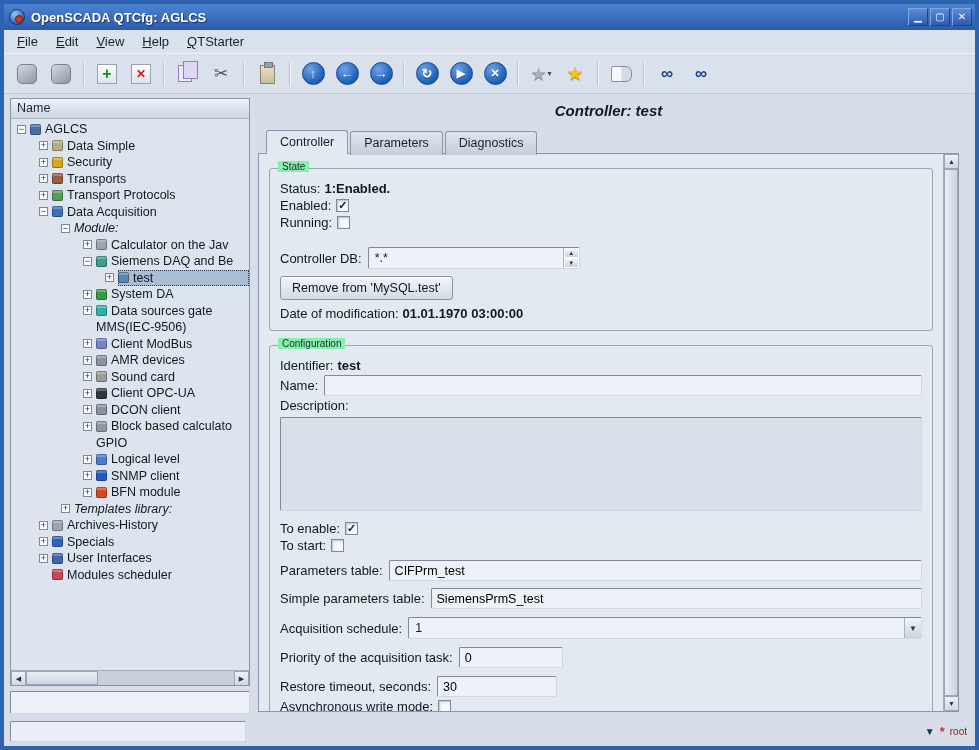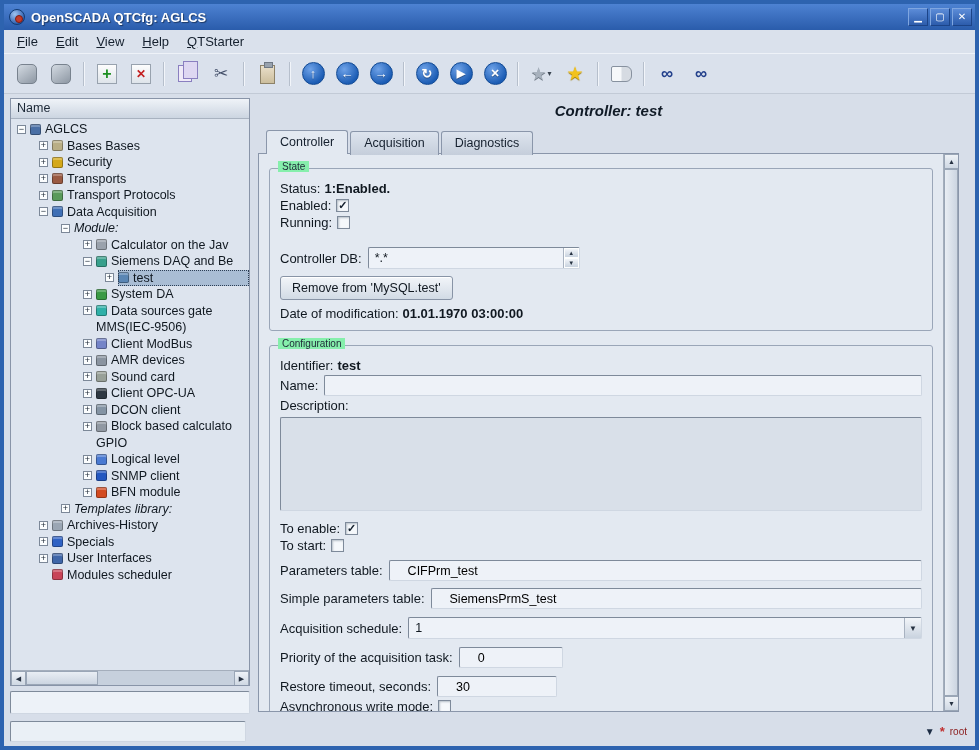--- a/index.html
+++ b/index.html
@@ -110,21 +110,21 @@
   .gtitle { position:absolute; top:-8px; left:8px; background:#86efac; padding:0 4px;
             font-size:10px; color:#1c2836; }
   .frow { display:flex; align-items:center; margin:2px 0; font-size:13px; color:#101820; }
   .frow label { white-space:nowrap; }
   .bval { font-weight:bold; margin-left:4px; white-space:nowrap; }
   .checkbox { width:13px; height:13px; flex:none; border:1px solid #7e8a9a; background:#f5f8fb;
               box-shadow:inset 1px 1px 2px rgba(70,85,105,.35); margin-left:5px;
               display:inline-flex; align-items:center; justify-content:center;
               font-size:11px; line-height:1; color:#14202e; font-weight:bold; }
   .tfield { height:21px; background:#eef2f8; border:1px solid; border-color:#7e8a9a #cfd7e2 #cfd7e2 #7e8a9a;
-            padding:1px 18px; font:12.5px "Liberation Sans",sans-serif; border-radius:2px; }
+            padding:1px 5px; font:12.5px "Liberation Sans",sans-serif; border-radius:2px; }
   .grow { flex:1; margin-left:6px; }
   .combo { display:inline-flex; align-items:stretch; height:22px; margin-left:6px;
            border:1px solid; border-color:#7e8a9a #cfd7e2 #cfd7e2 #7e8a9a; background:#eef2f8; border-radius:2px; }
   .combo .cval { flex:1; padding:3px 6px; font-size:12.5px; white-space:nowrap; overflow:hidden; }
   .spin { display:flex; flex-direction:column; width:16px; flex:none; border-left:1px solid #a8b2c0; }
   .spin span { flex:1; display:flex; align-items:center; justify-content:center; font-size:6px; color:#273242;
                background:linear-gradient(#f2f5f9,#c9d3df); border:1px solid #fdfefe; }
   .drop { width:17px; flex:none; display:flex; align-items:center; justify-content:center; font-size:8px;
           color:#273242; background:linear-gradient(#f2f5f9,#c9d3df); border-left:1px solid #a8b2c0; }
   .push-btn { margin:5px 0 4px; padding:4px 11px; font:12.5px "Liberation Sans",sans-serif;
@@ -243,21 +243,21 @@
               <span class="item-body">
                 <span class="tree-icon" style="background: rgb(74, 111, 165);"></span>
                 <span class="tree-label">AGLCS</span>
               </span>
             </div>
             <div class="tree-row">
               <span class="indent" style="width: 26px;"></span>
               <span class="expander">+</span>
               <span class="item-body">
                 <span class="tree-icon" style="background: rgb(185, 174, 133);"></span>
-                <span class="tree-label">Bases Bases</span>
+                <span class="tree-label">Data Simple</span>
               </span>
             </div>
             <div class="tree-row">
               <span class="indent" style="width: 26px;"></span>
               <span class="expander">+</span>
               <span class="item-body">
                 <span class="tree-icon" style="background: rgb(212, 168, 24);"></span>
                 <span class="tree-label">Security</span>
               </span>
             </div>
@@ -465,21 +465,21 @@
           <span class="sb-btn">▶</span>
         </div>
       </div>
       <input class="cmd-field" value="" style="">
     </div>
 
     <div class="right-col">
       <div class="page-title">Controller: test</div>
       <div class="tabs">
         <span class="tab active">Controller</span>
-        <span class="tab">Acquisition</span>
+        <span class="tab">Parameters</span>
         <span class="tab">Diagnostics</span>
       </div>
       <div class="tabpane">
         <div class="pane-content">
 
           <div class="groupbox">
             <span class="gtitle">State</span>
             <div class="frow">
               <label>Status:</label>
               <span class="bval">1:Enabled.</span>

